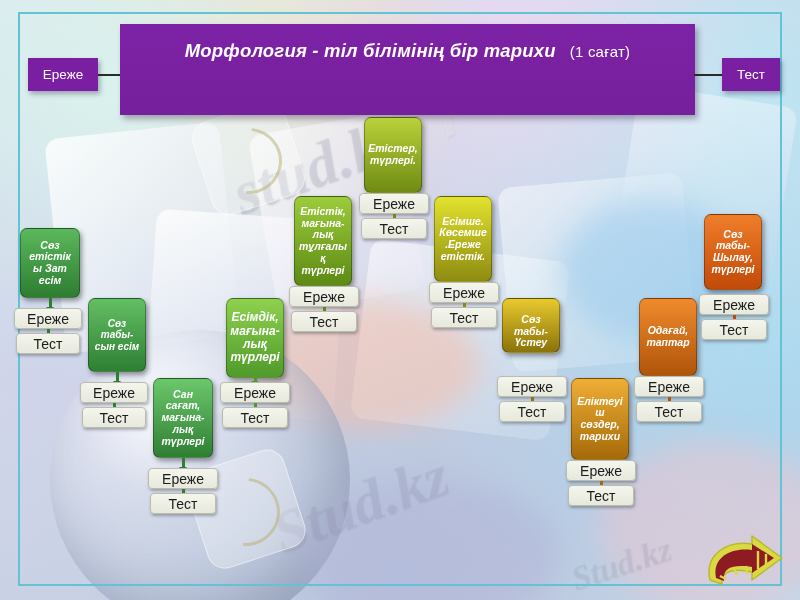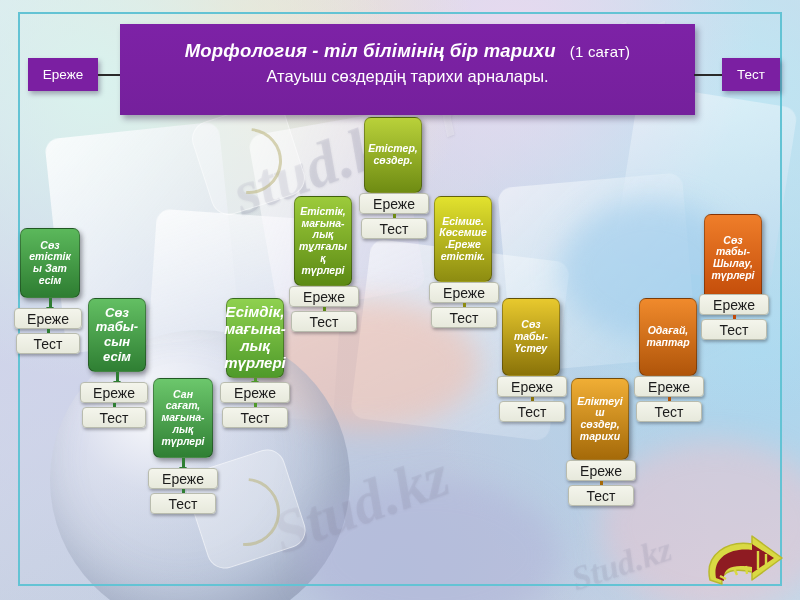--- a/index.html
+++ b/index.html
@@ -147,21 +147,20 @@
 
 <div id="btn-ereje-top" class="corner-btn">
   <span>Ереже</span>
 </div>
 <div id="line-left" class="conn-line"></div>
 
 <div id="title-bar">
   <div id="title-line1">
     <span>Морфология - тіл білімінің бір тарихи</span><span id="title-hours">(1 сағат)</span>
   </div>
-  <div id="title-line2">Атауыш сөздердің тарихи арналары.</div>
 </div>
 
 <div id="line-right" class="conn-line"></div>
 <div id="btn-test-top" class="corner-btn">
   <span>Тест</span>
 </div>
 
 <div id="tree">
     <div class="node" style="left: 20px; top: 228px; width: 60px; height: 70px; font-size: 10.5px; background: linear-gradient(rgb(91, 184, 91) 0%, rgb(46, 125, 50) 100%);">
       <span>Сөз етістік ы Зат есім</span>
@@ -173,21 +172,21 @@
     <div class="btn" style="left: 14px; top: 308px; width: 68px; height: 21px;">
       <span>Ереже</span>
     </div>
     <div class="arrow" style="left: 46.5px; top: 329px; height: 4px;">
       <span class="stem" style="background:#2e7d32"></span>
       <span class="head" style="border-top:4px solid #2e7d32"></span>
     </div>
     <div class="btn" style="left: 16px; top: 333px; width: 64px; height: 21px;">
       <span>Тест</span>
     </div>
-    <div class="node" style="left: 88px; top: 298px; width: 58px; height: 74px; font-size: 13px; background: linear-gradient(rgb(99, 191, 99) 0%, rgb(47, 127, 51) 100%);">
+    <div class="node" style="left: 88px; top: 298px; width: 58px; height: 74px; font-size: 10px; background: linear-gradient(rgb(99, 191, 99) 0%, rgb(47, 127, 51) 100%);">
       <span>Сөз табы- сын есім</span>
     </div>
     <div class="arrow" style="left: 115.5px; top: 372px; height: 10px;">
       <span class="stem" style="background:#2f7f33"></span>
       <span class="head" style="border-top:5px solid #2f7f33"></span>
     </div>
     <div class="btn" style="left: 80px; top: 382px; width: 68px; height: 21px;">
       <span>Ереже</span>
     </div>
     <div class="arrow" style="left: 112.5px; top: 403px; height: 4px;">
@@ -207,21 +206,21 @@
     <div class="btn" style="left: 148px; top: 468px; width: 70px; height: 21px;">
       <span>Ереже</span>
     </div>
     <div class="arrow" style="left: 181.5px; top: 489px; height: 4px;">
       <span class="stem" style="background:#2f7f33"></span>
       <span class="head" style="border-top:4px solid #2f7f33"></span>
     </div>
     <div class="btn" style="left: 150px; top: 493px; width: 66px; height: 21px;">
       <span>Тест</span>
     </div>
-    <div class="node" style="left: 226px; top: 298px; width: 58px; height: 80px; font-size: 15px; background: linear-gradient(rgb(143, 209, 79) 0%, rgb(79, 154, 42) 100%); align-items: center;">
+    <div class="node" style="left: 226px; top: 298px; width: 58px; height: 80px; font-size: 12px; background: linear-gradient(rgb(143, 209, 79) 0%, rgb(79, 154, 42) 100%); align-items: center;">
       <span>Есімдік, мағына- лық түрлері</span>
     </div>
     <div class="arrow" style="left: 253.5px; top: 378px; height: 4px;">
       <span class="stem" style="background:#4f9a2a"></span>
       <span class="head" style="border-top:5px solid #4f9a2a"></span>
     </div>
     <div class="btn" style="left: 220px; top: 382px; width: 70px; height: 21px;">
       <span>Ереже</span>
     </div>
     <div class="arrow" style="left: 253.5px; top: 403px; height: 4px;">
@@ -242,21 +241,21 @@
       <span>Ереже</span>
     </div>
     <div class="arrow" style="left: 322.5px; top: 307px; height: 4px;">
       <span class="stem" style="background:#5c8a14"></span>
       <span class="head" style="border-top:4px solid #5c8a14"></span>
     </div>
     <div class="btn" style="left: 291px; top: 311px; width: 66px; height: 21px;">
       <span>Тест</span>
     </div>
     <div class="node" style="left: 364px; top: 117px; width: 58px; height: 76px; font-size: 10.5px; background: linear-gradient(rgb(185, 209, 58) 0%, rgb(111, 140, 19) 100%);">
-      <span>Етістер, сөздер.</span>
+      <span>Етістер, түрлері.</span>
     </div>
     <div class="arrow" style="left: 391.5px; top: 193px; height: 3px;">
       <span class="stem" style="background:#6f8c13"></span>
       <span class="head" style="border-top:5px solid #6f8c13"></span>
     </div>
     <div class="btn" style="left: 359px; top: 193px; width: 70px; height: 21px;">
       <span>Ереже</span>
     </div>
     <div class="arrow" style="left: 392.5px; top: 214px; height: 4px;">
       <span class="stem" style="background:#6f8c13"></span>
@@ -275,21 +274,21 @@
     <div class="btn" style="left: 429px; top: 282px; width: 70px; height: 21px;">
       <span>Ереже</span>
     </div>
     <div class="arrow" style="left: 462.5px; top: 303px; height: 4px;">
       <span class="stem" style="background:#8d8c11"></span>
       <span class="head" style="border-top:4px solid #8d8c11"></span>
     </div>
     <div class="btn" style="left: 431px; top: 307px; width: 66px; height: 21px;">
       <span>Тест</span>
     </div>
-    <div class="node" style="left: 502px; top: 298px; width: 58px; height: 78px; font-size: 10.5px; background: linear-gradient(rgb(232, 201, 46) 0%, rgb(138, 115, 9) 100%);">
+    <div class="node" style="left: 502px; top: 298px; width: 58px; height: 55px; font-size: 10.5px; background: linear-gradient(rgb(232, 201, 46) 0%, rgb(138, 115, 9) 100%); align-items: flex-end;">
       <span>Сөз табы- Үстеу</span>
     </div>
     <div class="arrow" style="left: 529.5px; top: 376px; height: 3px;">
       <span class="stem" style="background:#8a7309"></span>
       <span class="head" style="border-top:5px solid #8a7309"></span>
     </div>
     <div class="btn" style="left: 497px; top: 376px; width: 70px; height: 21px;">
       <span>Ереже</span>
     </div>
     <div class="arrow" style="left: 530.5px; top: 397px; height: 4px;">
@@ -326,21 +325,21 @@
     <div class="btn" style="left: 634px; top: 376px; width: 70px; height: 21px;">
       <span>Ереже</span>
     </div>
     <div class="arrow" style="left: 667.5px; top: 397px; height: 4px;">
       <span class="stem" style="background:#b0550a"></span>
       <span class="head" style="border-top:4px solid #b0550a"></span>
     </div>
     <div class="btn" style="left: 636px; top: 401px; width: 66px; height: 21px;">
       <span>Тест</span>
     </div>
-    <div class="node" style="left: 704px; top: 214px; width: 58px; height: 88px; font-size: 10.5px; background: linear-gradient(rgb(239, 126, 42) 0%, rgb(193, 74, 8) 100%);">
+    <div class="node" style="left: 704px; top: 214px; width: 58px; height: 76px; font-size: 10.5px; background: linear-gradient(rgb(239, 126, 42) 0%, rgb(193, 74, 8) 100%);">
       <span>Сөз табы- Шылау, түрлері</span>
     </div>
     <div class="arrow" style="left: 731.5px; top: 294px; height: 3px;">
       <span class="stem" style="background:#c14a08"></span>
       <span class="head" style="border-top:5px solid #c14a08"></span>
     </div>
     <div class="btn" style="left: 699px; top: 294px; width: 70px; height: 21px;">
       <span>Ереже</span>
     </div>
     <div class="arrow" style="left: 732.5px; top: 315px; height: 4px;">

